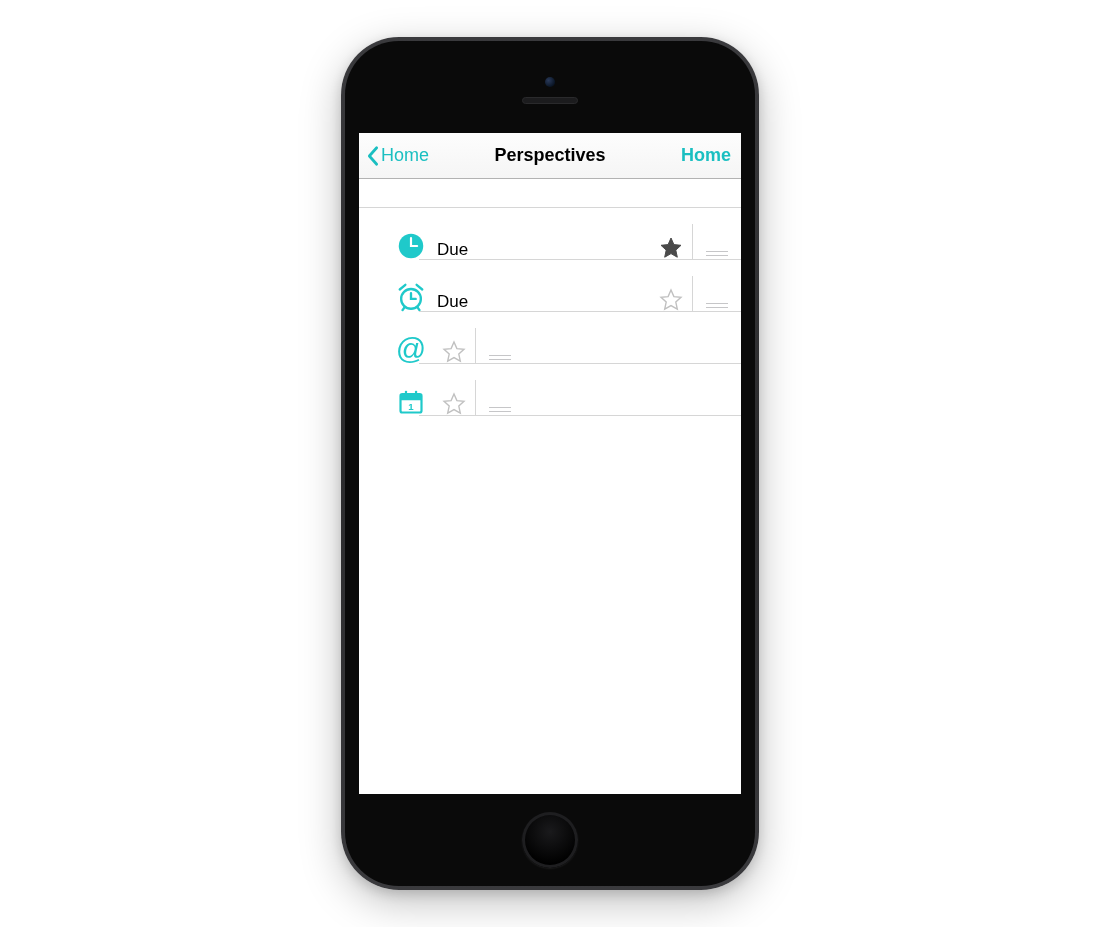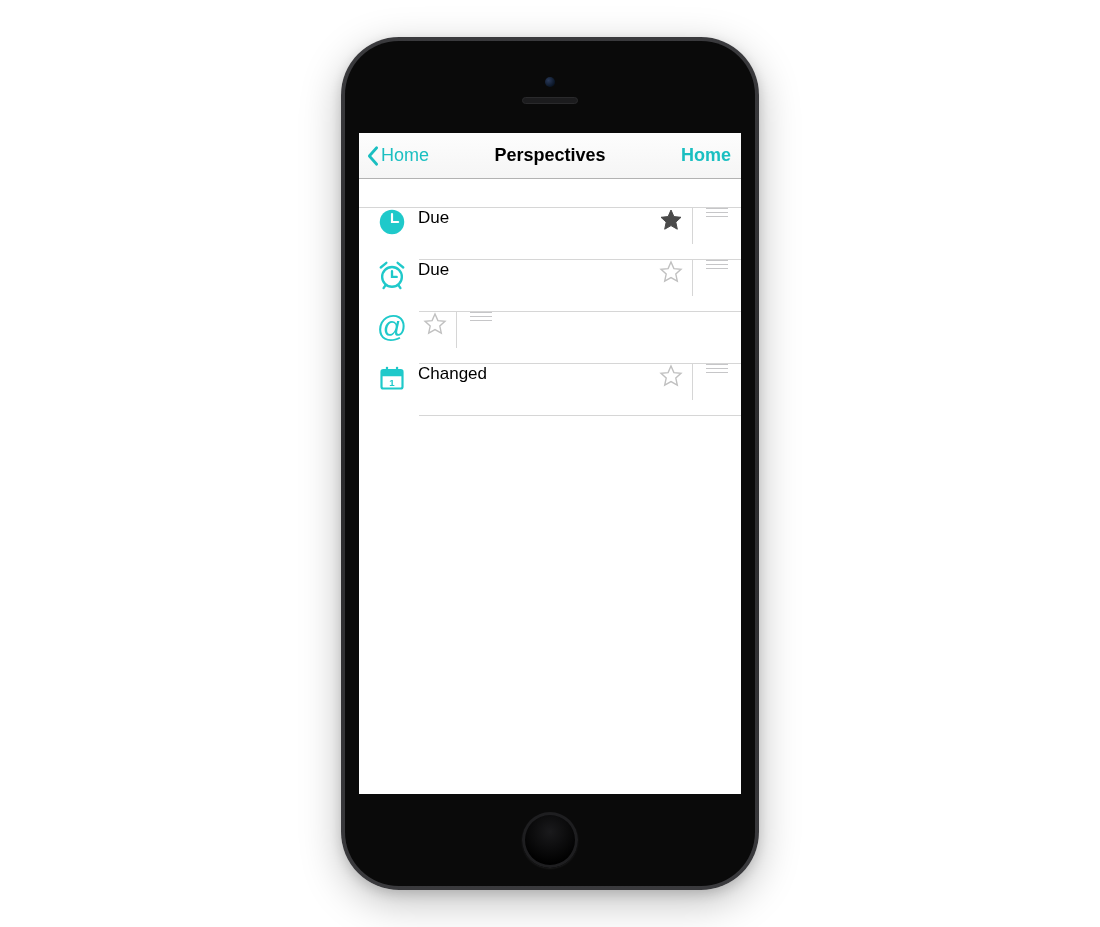--- a/index.html
+++ b/index.html
@@ -135,23 +135,23 @@
       cursor: pointer;
     }
     
     .list {
       margin-top: 28px;
       border-top: 1px solid #d6d6d6;
     }
     
     .row {
       display: flex;
-      align-items: flex-start;
+      align-items: flex-end;
       height: 52px;
-      padding-left: 11px;
+      padding-left: 30px;
       position: relative;
     }
     
     .row::after {
       content: "";
       position: absolute;
       left: 60px;
       right: 0;
       bottom: 0;
       height: 1px;
@@ -298,21 +298,20 @@
         <div class="row">
           <div class="row-icon">
             <svg width="28" height="28" viewBox="0 0 32 32">
               <rect x="4" y="7" width="24" height="21" rx="2" fill="none" stroke="#1fc9ca" stroke-width="2.5"></rect>
               <rect x="4" y="7" width="24" height="7" fill="#1fc9ca"></rect>
               <rect x="9" y="3" width="2.5" height="7" rx="1" fill="#1fc9ca"></rect>
               <rect x="20.5" y="3" width="2.5" height="7" rx="1" fill="#1fc9ca"></rect>
               <text x="16" y="25" text-anchor="middle" font-family="Helvetica" font-size="11" font-weight="700" fill="#1fc9ca">1</text>
             </svg>
           </div>
-          <div class="row-label">Changed</div>
           <div class="row-star">
             <svg width="24" height="24" viewBox="0 0 24 24">
               <polygon class="star-empty" points="12,2 14.9,8.6 22,9.3 16.8,14.1 18.3,21.2 12,17.6 5.7,21.2 7.2,14.1 2,9.3 9.1,8.6"></polygon>
             </svg>
           </div>
           <div class="row-divider-v"></div>
           <div class="row-drag">
             <div class="drag-line"></div>
               <div class="drag-line"></div>
               <div class="drag-line"></div>

